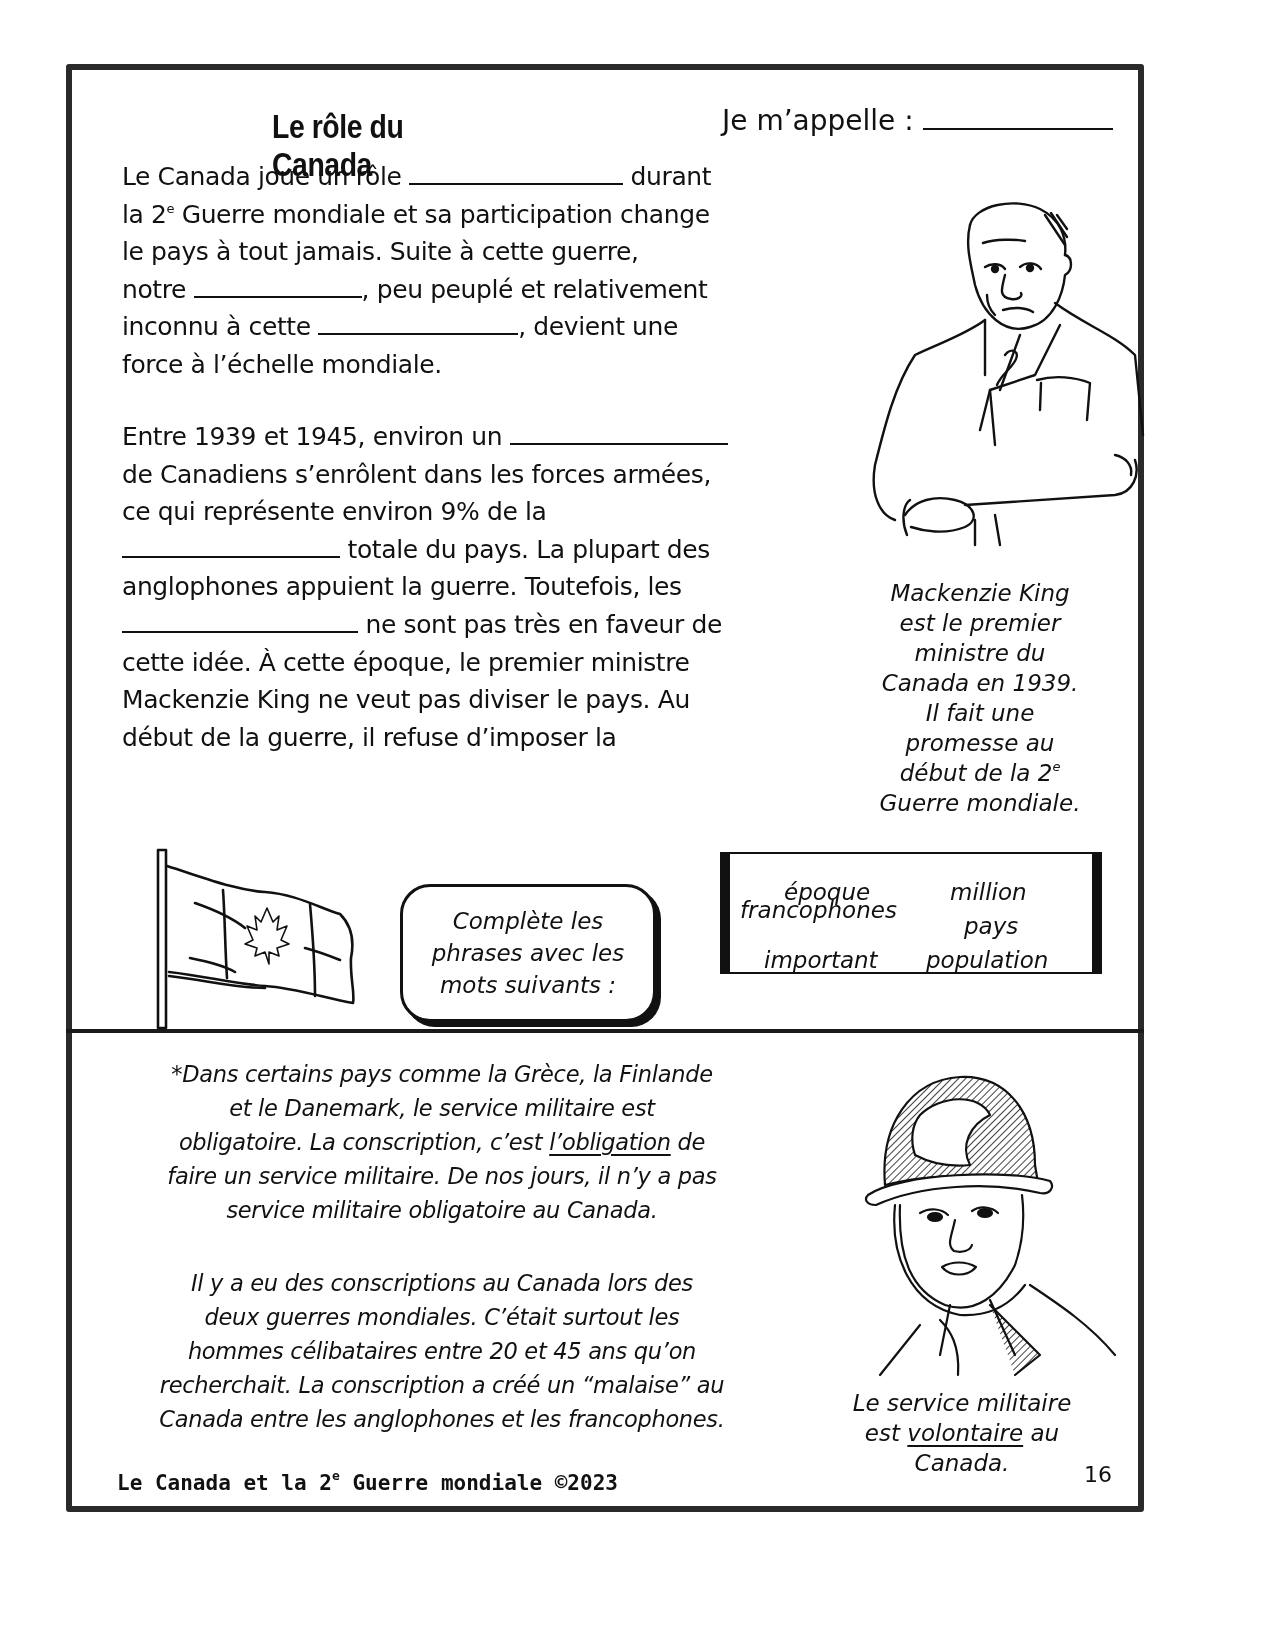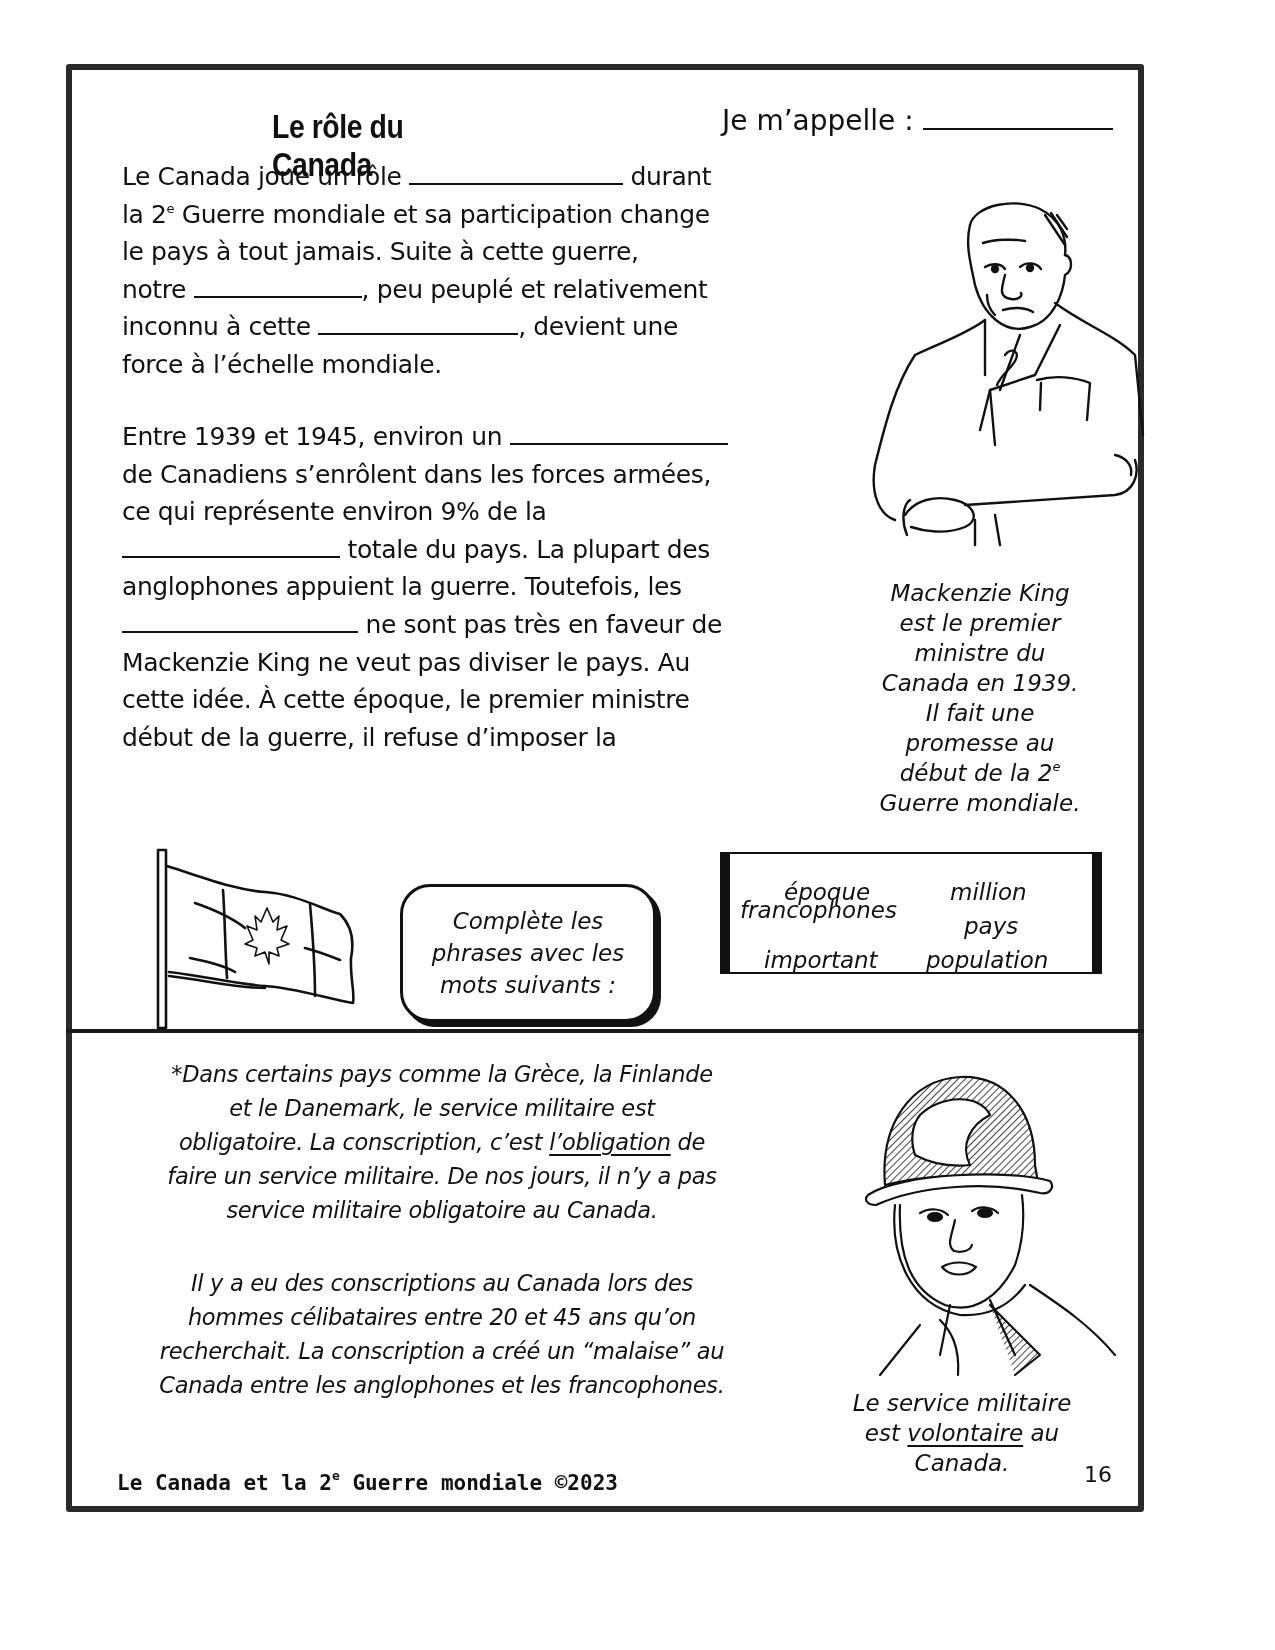--- a/index.html
+++ b/index.html
@@ -88,22 +88,22 @@
   <span class="line">force à l’échelle mondiale.</span>
 </div>
 
 <div class="para" style="top:418px;">
   <span class="line"><span>Entre 1939 et 1945, environ un </span><span class="blank" style="width:218px;"></span></span>
   <span class="line">de Canadiens s’enrôlent dans les forces armées,</span>
   <span class="line">ce qui représente environ 9% de la</span>
   <span class="line"><span class="blank" style="width:218px;"></span><span> totale du pays. La plupart des</span></span>
   <span class="line">anglophones appuient la guerre. Toutefois, les</span>
   <span class="line"><span class="blank" style="width:236px;"></span><span> ne sont pas très en faveur de</span></span>
+  <span class="line">cette idée. À cette époque, le premier ministre</span>
   <span class="line">Mackenzie King ne veut pas diviser le pays. Au</span>
-  <span class="line">cette idée. À cette époque, le premier ministre</span>
   <span class="line">début de la guerre, il refuse d’imposer la</span>
 </div>
 
 <svg style="left:815px; top:175px;" width="330" height="370" viewBox="0 0 330 370" fill="none" stroke="#111" stroke-width="2.4" stroke-linecap="round" stroke-linejoin="round">
 
   <path d="M155 50 C160 30 200 22 225 34 C245 44 252 62 250 80"></path>
   <path d="M230 40 L250 70 M236 38 L252 62 M242 40 L252 54"></path>
   <path d="M155 50 C150 70 156 90 160 110 C168 140 190 160 215 152 C238 146 248 120 250 100 C258 96 258 82 250 80"></path>
   <path d="M168 68 C180 64 200 64 210 66"></path>
 
@@ -173,20 +173,21 @@
 
 <div class="note" style="top:1057px;">
   <span class="line">*Dans certains pays comme la Grèce, la Finlande</span>
   <span class="line">et le Danemark, le service militaire est</span>
   <span class="line"><span>obligatoire. La conscription, c’est </span><span class="u">l’obligation</span><span> de</span></span>
   <span class="line">faire un service militaire. De nos jours, il n’y a pas</span>
   <span class="line">service militaire obligatoire au Canada.</span>
 </div>
 <div class="note" style="top:1266px;">
   <span class="line">Il y a eu des conscriptions au Canada lors des</span>
+  <span class="line">deux guerres mondiales. C’était surtout les</span>
   <span class="line">hommes célibataires entre 20 et 45 ans qu’on</span>
   <span class="line">recherchait. La conscription a créé un “malaise” au</span>
   <span class="line">Canada entre les anglophones et les francophones.</span>
 </div>
 
 <svg style="left:840px; top:1055px;" width="280" height="320" viewBox="0 0 280 320" fill="none" stroke="#111" stroke-width="2.2" stroke-linejoin="round" stroke-linecap="round">
   <defs>
     <pattern id="hatch" width="5" height="5" patternUnits="userSpaceOnUse" patternTransform="rotate(45)">
       <line x1="0" y1="0" x2="0" y2="5" stroke="#111" stroke-width="1.6"></line>
     </pattern>

